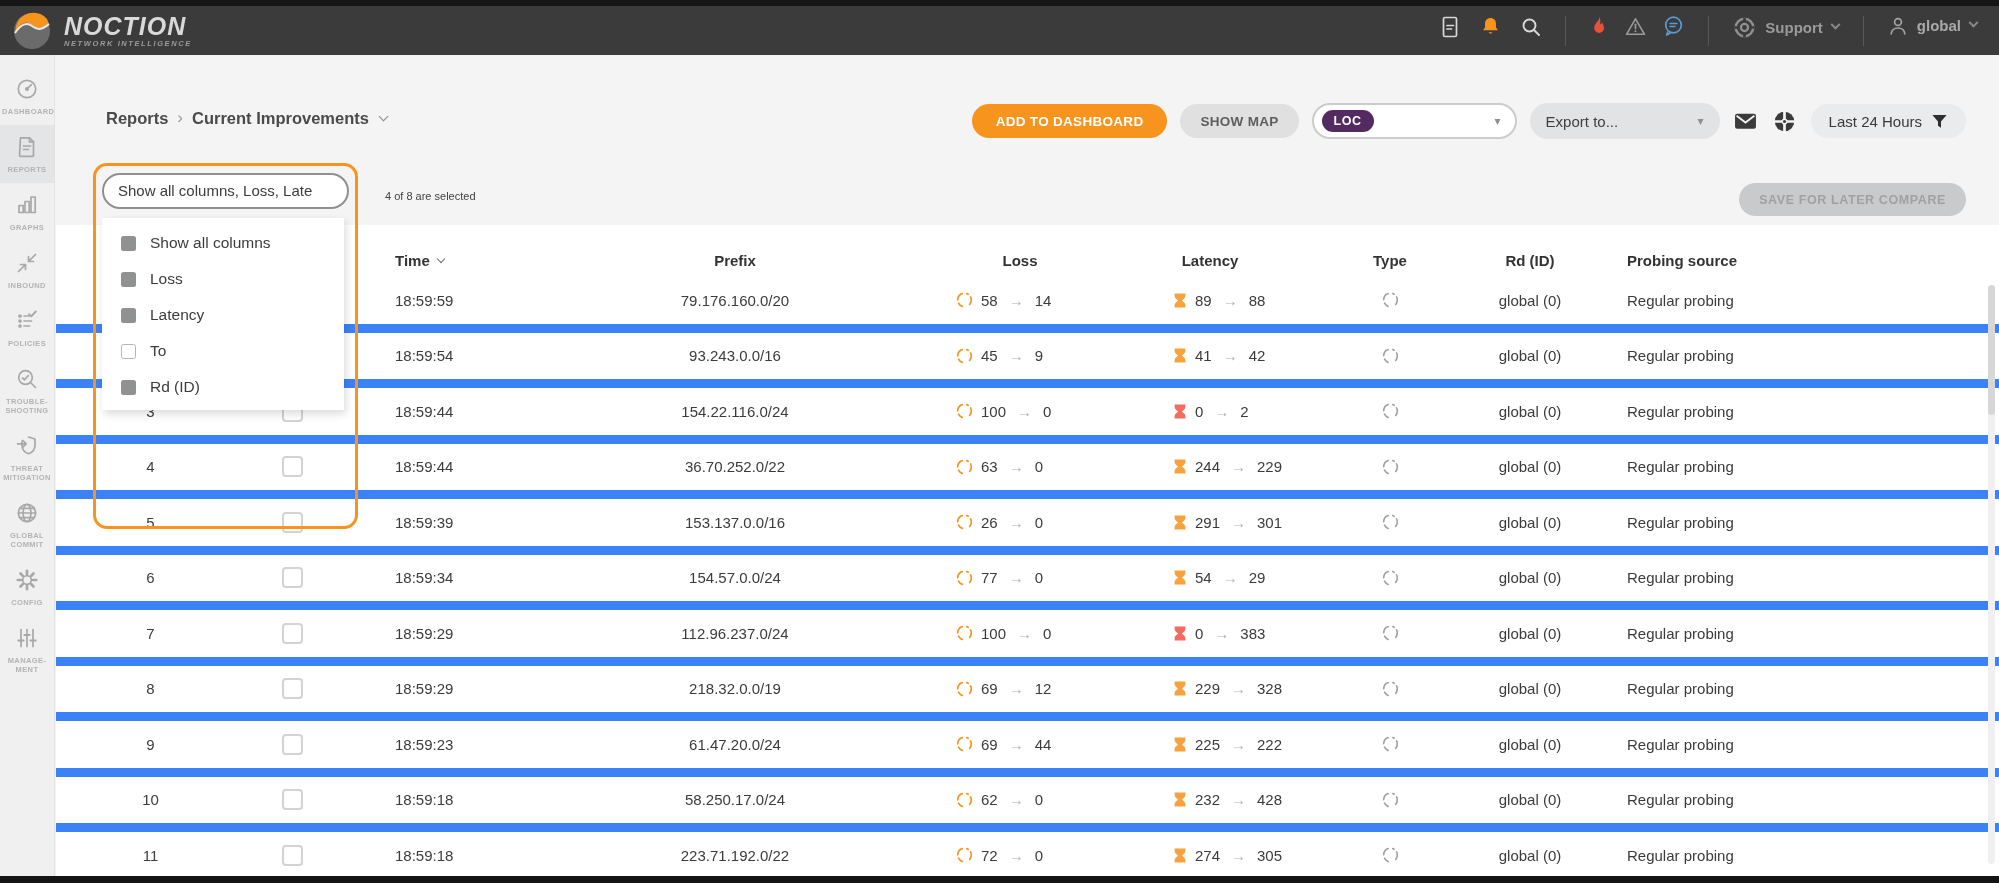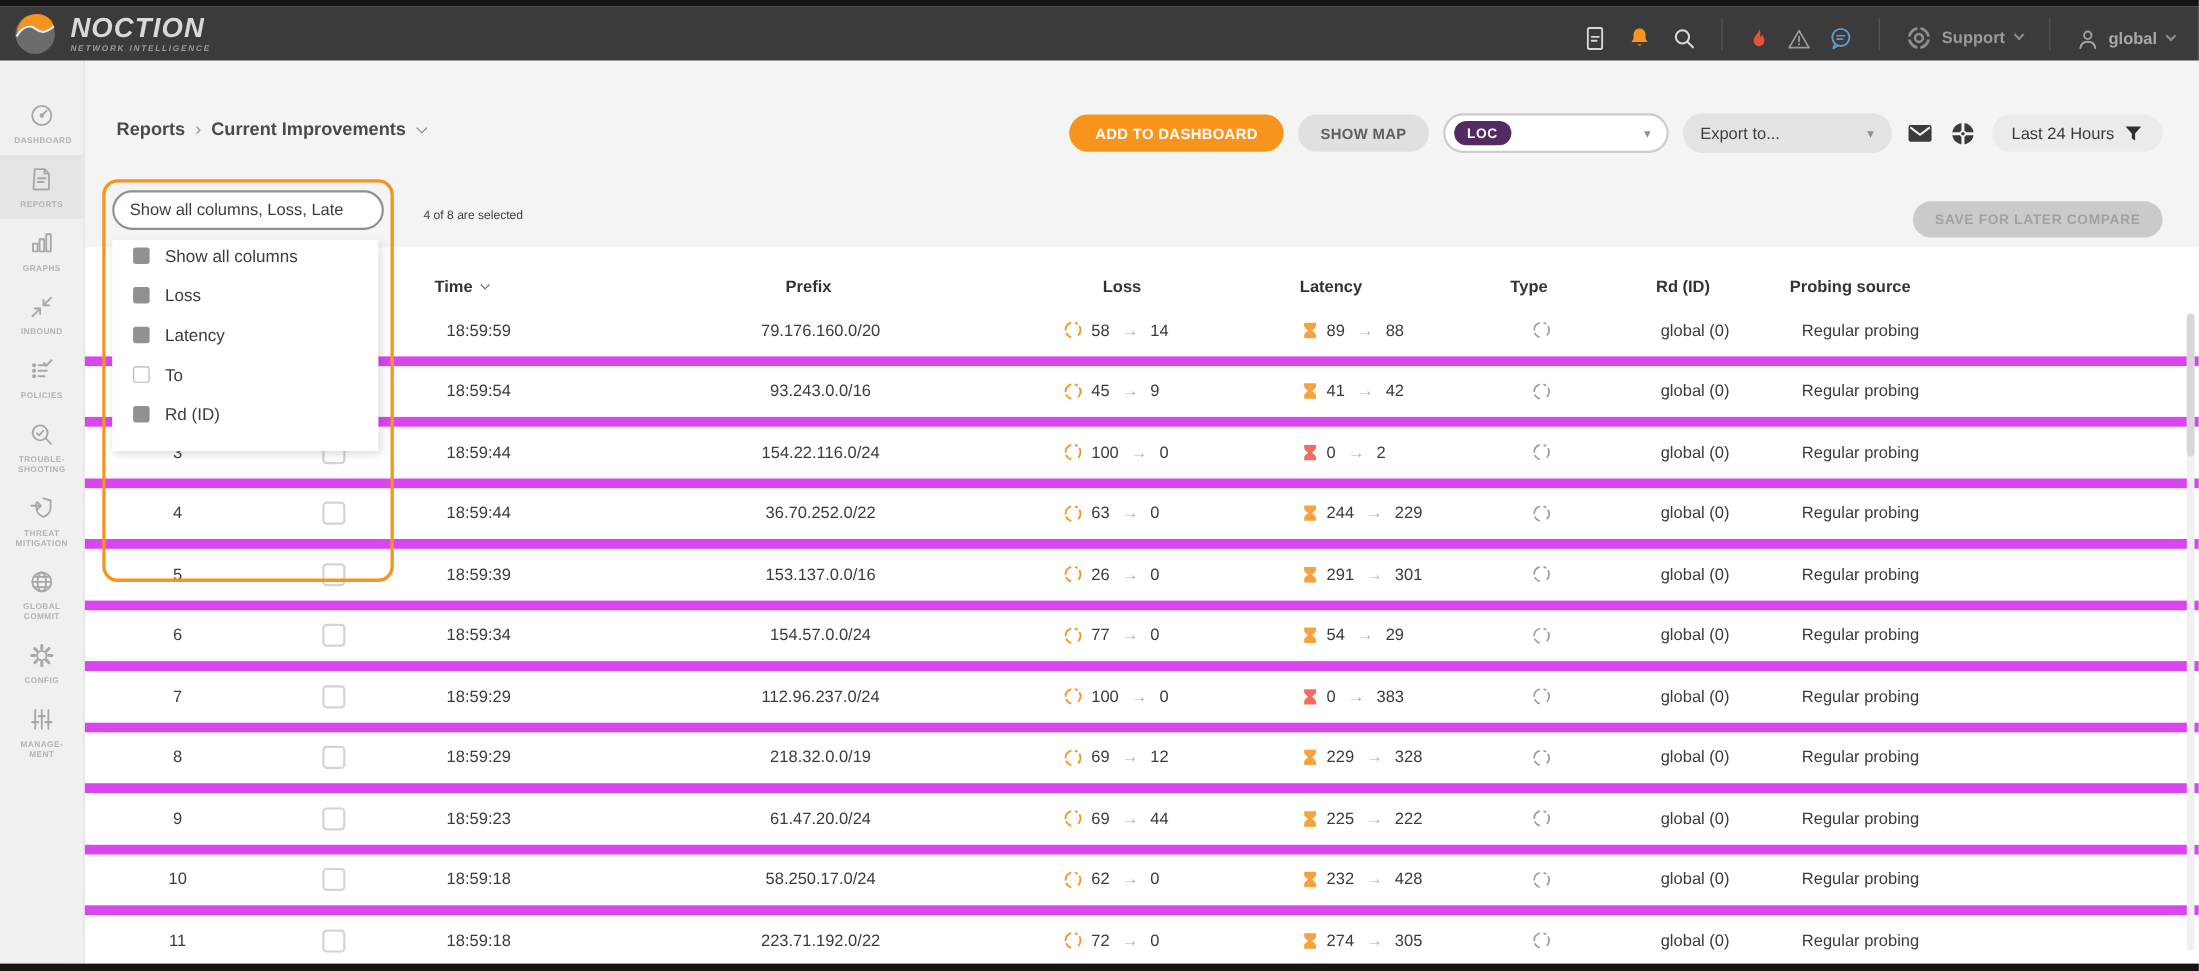--- a/index.html
+++ b/index.html
@@ -9,32 +9,32 @@
   
   .strip-top { position:absolute; left:0; top:0; width:100%; height:6px; background:#151515; z-index:60; }
   .strip-bottom { position:absolute; left:0; bottom:0; width:100%; height:7px; background:#151515; z-index:60; }
 
   
   .topbar { position:absolute; left:0; top:6px; width:100%; height:49px; background:#3b3b3b; display:flex; align-items:center; z-index:50; }
   .logo-wrap { margin-left:13px; display:flex; align-items:center; }
   .brand-block { margin-left:13px; display:flex; flex-direction:column; }
   .brand { font-size:25px; font-weight:bold; font-style:italic; color:#d9d9d9; letter-spacing:1px; line-height:24px; }
   .brand-sub { font-size:7.5px; font-style:italic; font-weight:bold; color:#9b9b9b; letter-spacing:1.6px; margin-top:1px; }
-  .topbar-right { margin-left:auto; display:flex; align-items:flex-end; }
+  .topbar-right { margin-left:auto; display:flex; align-items:flex-start; }
   .tb-group { display:flex; align-items:center; gap:20px; }
   .tb-divider { width:1px; height:30px; background:#585858; margin:0 24px; }
   .tb-icon { display:flex; align-items:center; justify-content:center; cursor:pointer; }
   .support-wrap, .admin-wrap { display:flex; align-items:center; gap:9px; cursor:pointer; }
   .support-label { font-size:15px; font-weight:bold; color:#9a9a9a; }
   .admin-label { font-size:15px; font-weight:bold; color:#a9a9a9; }
   .chev { width:7px; height:7px; border-right:2px solid #8a8a8a; border-bottom:2px solid #8a8a8a; transform:rotate(45deg) translate(-2px,-2px); display:inline-block; }
   .topbar-right { padding-right:22px; }
 
   
-  .sidebar { position:absolute; left:0; top:55px; bottom:7px; width:77px; background:#f0f0f1; border-right:1px solid #e2e2e3; z-index:40; padding-top:28px; }
+  .sidebar { position:absolute; left:0; top:55px; bottom:7px; width:55px; background:#f0f0f1; border-right:1px solid #e2e2e3; z-index:40; padding-top:12px; }
   .sb-item { display:flex; flex-direction:column; align-items:center; padding:9px 2px 9px 2px; cursor:pointer; }
   .sb-item.active { background:#e4e5e6; }
   .sb-ic { width:26px; height:26px; display:flex; align-items:center; justify-content:center; }
   .sb-ic svg { stroke:#a8a8a8; }
   .sb-label { font-size:7.5px; font-weight:bold; color:#b3b3b4; letter-spacing:0.4px; text-align:center; margin-top:5px; line-height:9px; width:50px; }
 
   
   .main { position:absolute; left:56px; top:55px; right:0; bottom:7px; }
   .breadcrumb { position:absolute; left:50px; top:53px; display:flex; align-items:center; gap:9px; font-size:16.5px; font-weight:bold; color:#4a4a4a; }
   .crumb-sep { color:#9a9a9a; font-size:17px; font-weight:normal; }
@@ -56,42 +56,42 @@
   .save-btn { position:absolute; right:33px; top:128px; height:33px; background:#c9cacb; color:#9fa1a3; border-radius:17px; font-size:12.5px; font-weight:bold; letter-spacing:0.6px; display:flex; align-items:center; padding:0 20px; cursor:default; }
 
   
   .table { position:absolute; left:0; right:0; top:170px; bottom:0; background:#fff; overflow:hidden; }
   .thead, .trow { display:grid; grid-template-columns:189px 95px 200px 390px 180px 200px 160px 120px 1fr; align-items:center; }
   .thead { height:52px; font-size:15px; font-weight:bold; color:#333; }
   .th { text-align:center;margin-top:19px; }
   .th-time { text-align:left; padding-left:55px; display:flex; align-items:center; gap:8px; }
   .sort-chev { width:6px; height:6px; border-right:1.8px solid #6d6d6d; border-bottom:1.8px solid #6d6d6d; transform:rotate(45deg); margin-top:-3px; }
   .th-src { text-align:left; padding-left:37px; }
-  .trow { height:55.5px; background:#fff; border-bottom:9px solid #d946ef; font-size:15px; color:#3b3b3b;padding-left:11px; }
+  .trow { height:55.5px; background:#fff; border-bottom:9px solid #3b82f6; font-size:15px; color:#3b3b3b; }
   .c-num { text-align:center; color:#3d3d3d; }
   .c-check { display:flex; justify-content:center; }
   .cb { width:21px; height:21px; border:2px solid #d2d3d4; border-radius:4px; background:#fff; cursor:pointer; }
   .c-time { padding-left:55px; }
   .c-prefix { text-align:center; }
   .c-loss, .c-lat { display:flex; align-items:center; gap:8px; }
   .c-loss { padding-left:26px; }
   .c-lat { padding-left:63px; }
   .arr { color:#aeb0b2; padding:0 3px; font-size:15px; }
   .c-type { display:flex; justify-content:center; }
   .c-rd { text-align:center; }
   .c-src { padding-left:37px; }
   .glyph, .hg { display:flex; align-items:center; }
   .hg svg path { fill:#f7a23d; }
   .hg.alert svg path { fill:#f26d5f; }
 
   
   .panel { position:absolute; left:93px; top:163px; width:265px; height:366px; border:3px solid #f7941e; z-index:45; }
   .panel-input { position:absolute; left:6px; top:7px; width:247px; height:36px; background:#fff; border:2px solid #8f9092; border-radius:18px; font-size:15px; color:#3c3c3c; line-height:32px; padding:0 14px; white-space:nowrap; overflow:hidden; cursor:text; }
   .panel-list { position:absolute; left:6px; top:52px; width:242px; background:#fff; box-shadow:2px 4px 8px rgba(0,0,0,0.14); padding:7px 0 5px 0; }
-  .opt { height:36px; display:flex; align-items:flex-start; gap:14px; padding-left:19px; cursor:pointer; }
+  .opt { height:36px; display:flex; align-items:center; gap:14px; padding-left:19px; cursor:pointer; }
   .opt-cb { width:15px; height:15px; border-radius:2.5px; flex:0 0 auto; }
   .opt-cb.unchecked { border:1.5px solid #b5b5b6; background:#fff; }
   .opt-cb.checked { background:#909192; }
   .opt-label { font-size:15.5px; color:#3c3c3c; }
 
   
   .scrollbar { position:absolute; right:4px; top:230px; bottom:12px; width:7px; background:#f0f0f0; border-radius:4px; z-index:55; }
   .scroll-thumb { width:7px; height:130px; background:#d7d7d8; border-radius:4px; }
 </style>
 </head>

